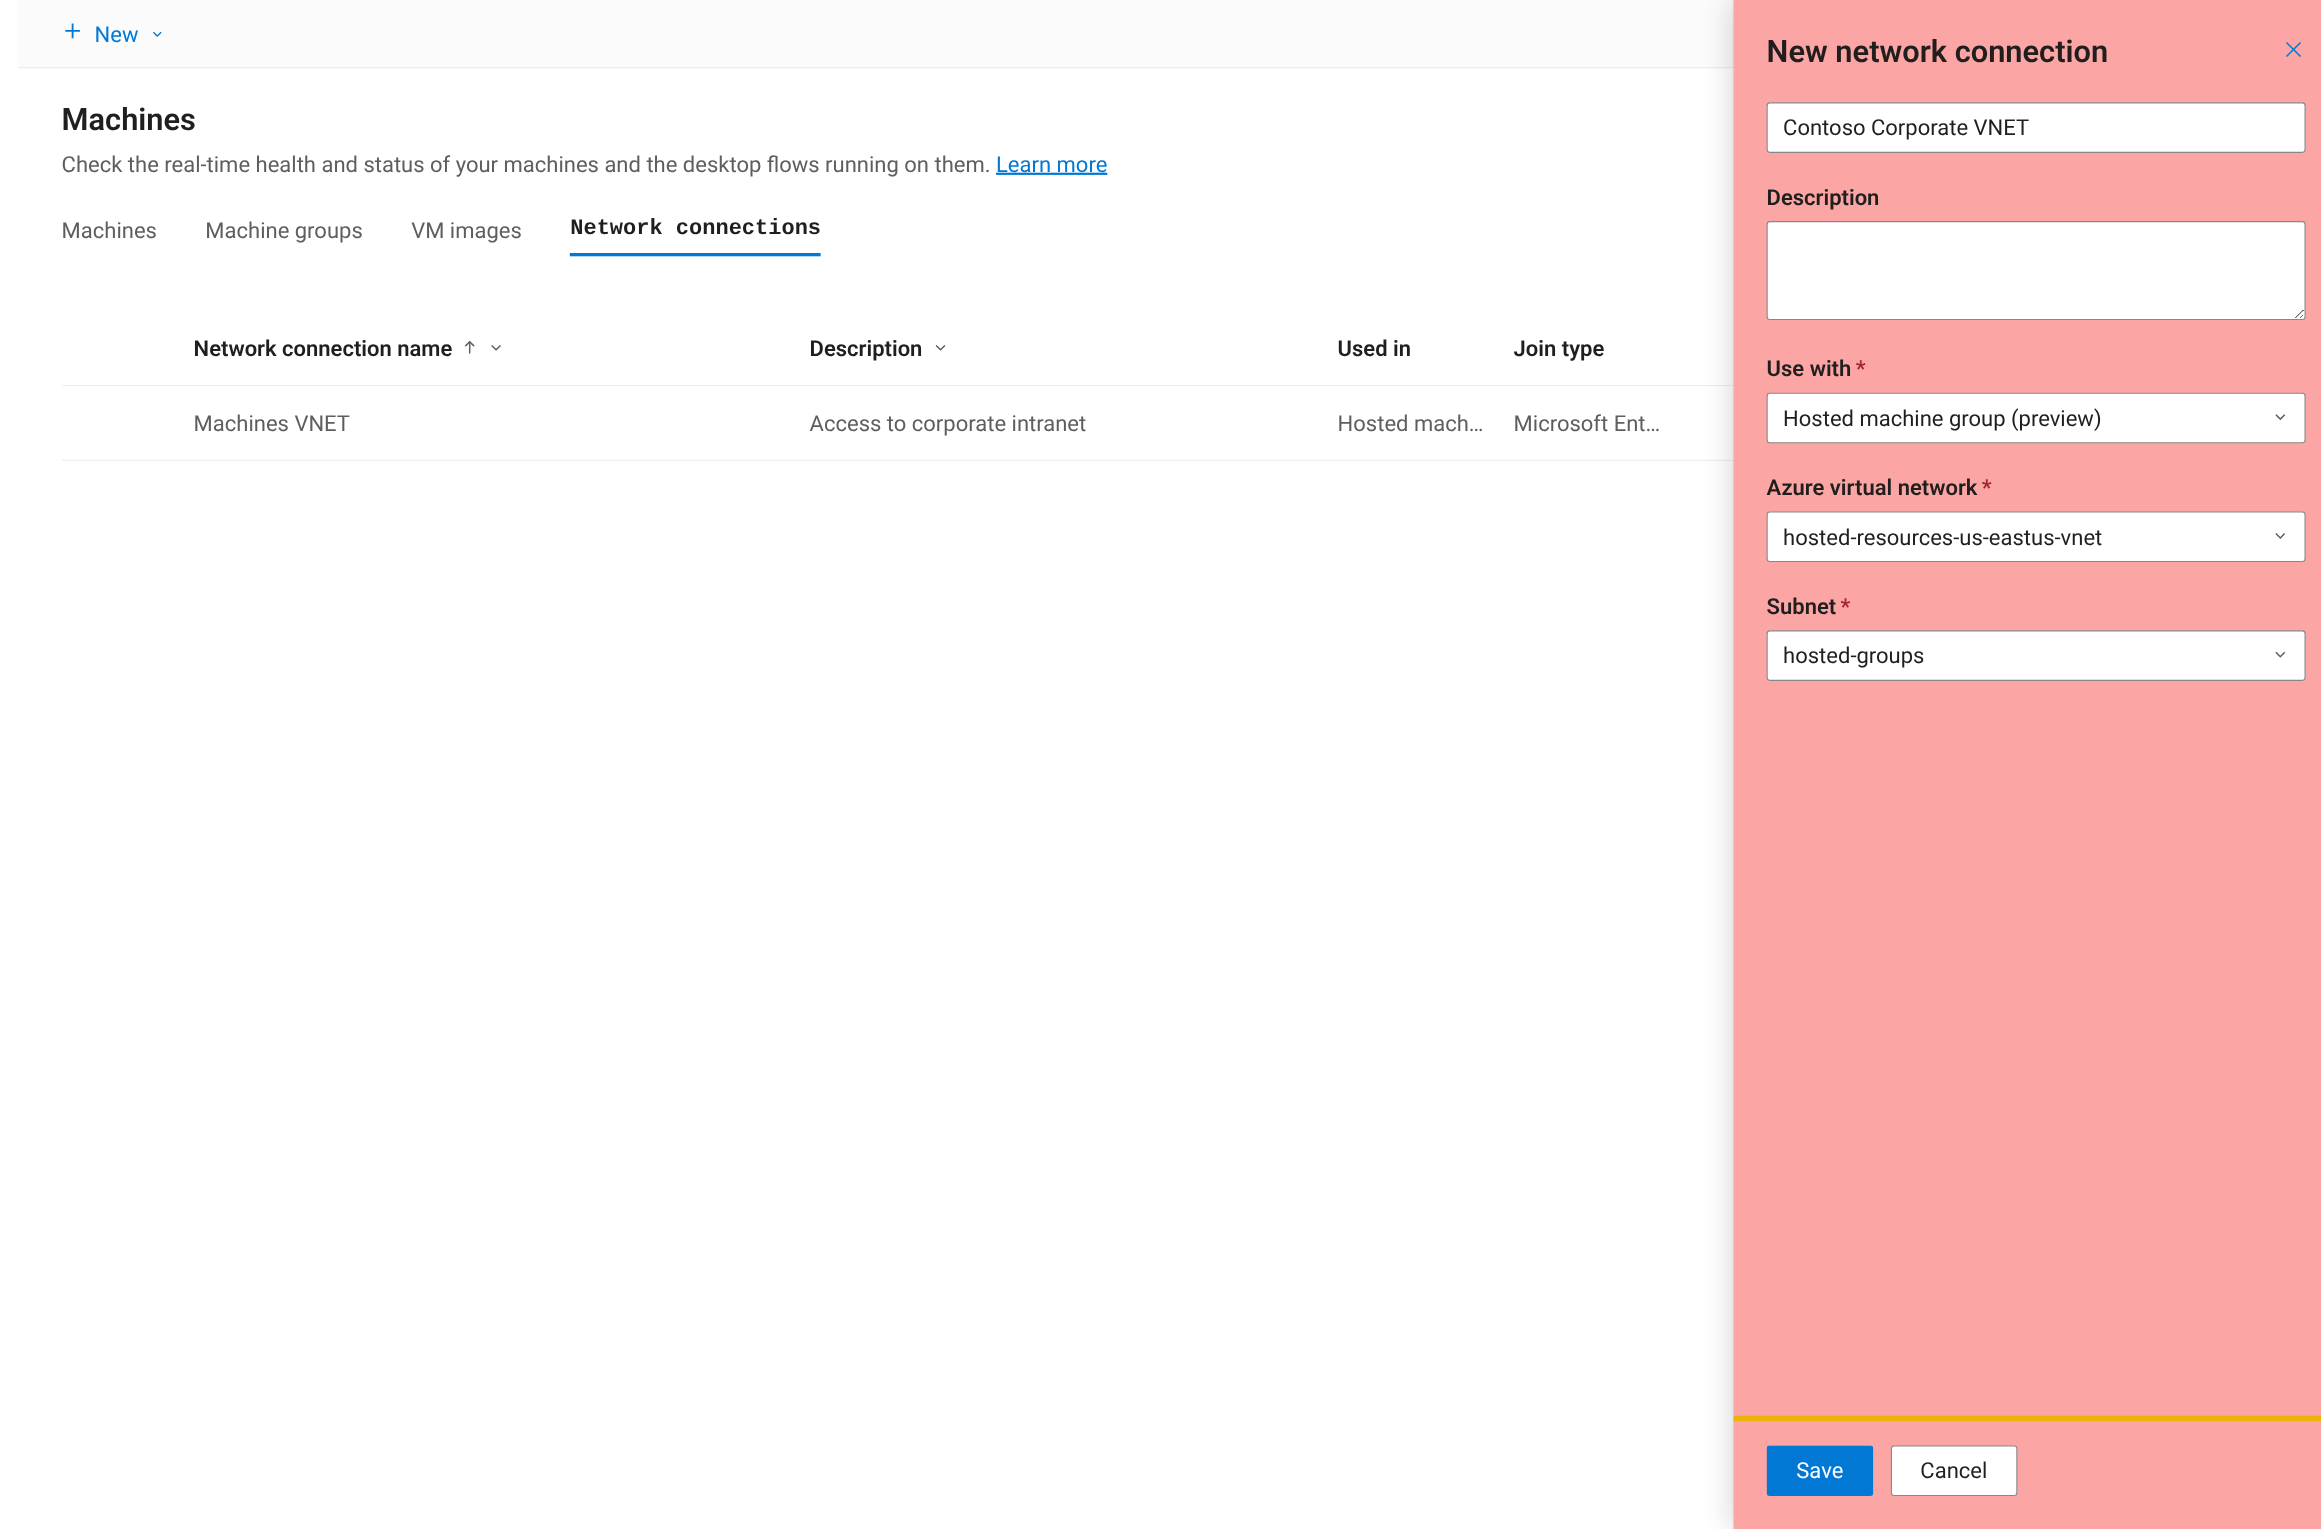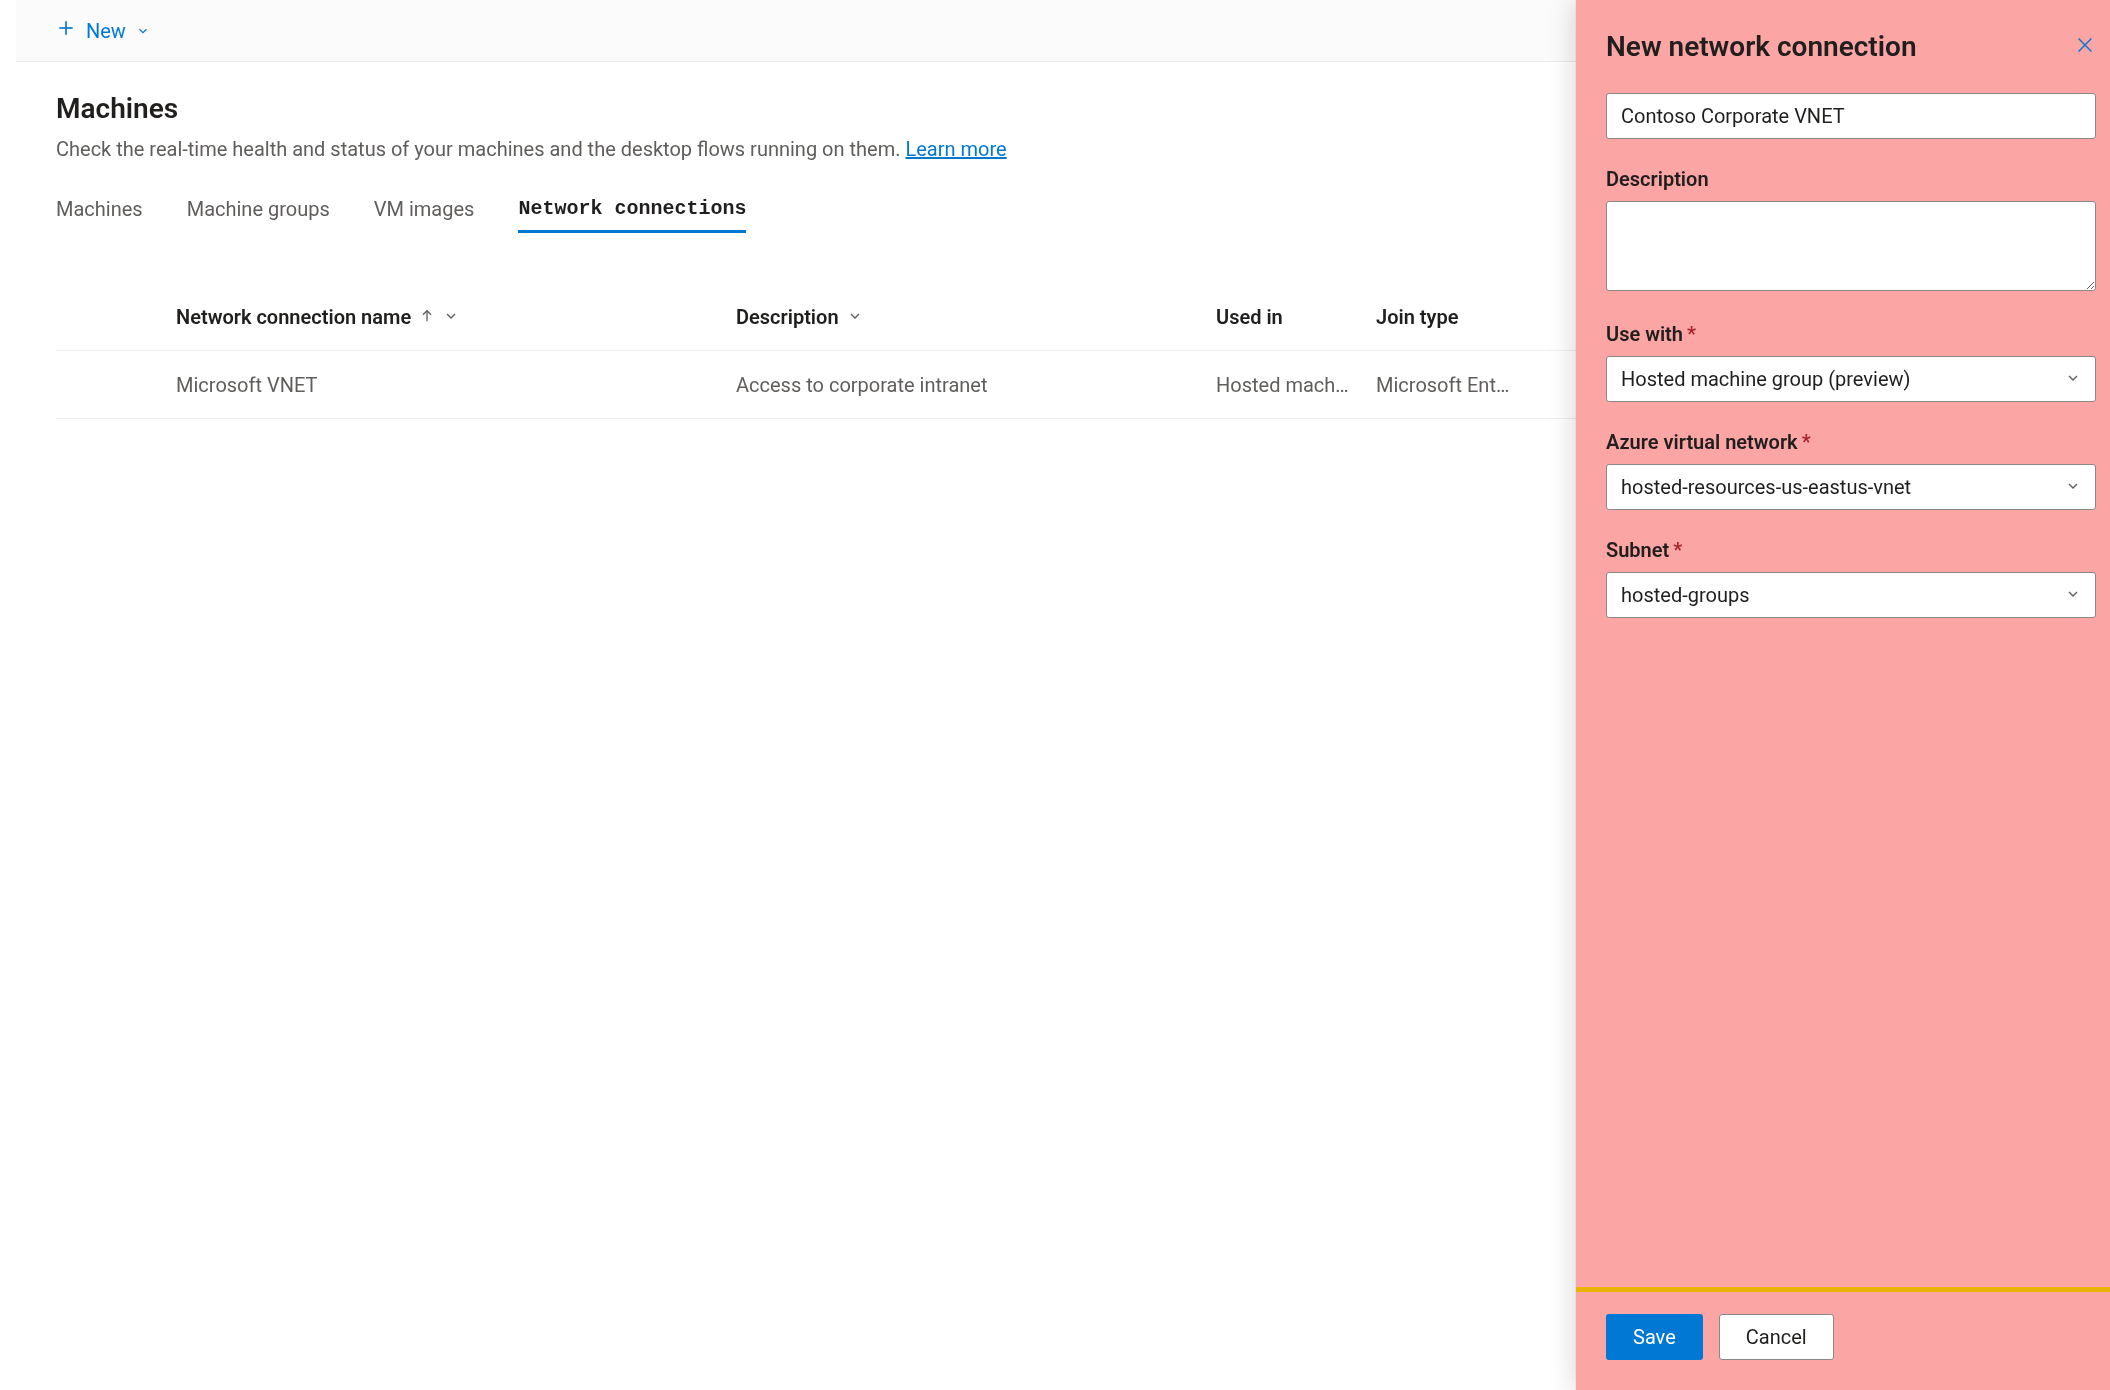--- a/index.html
+++ b/index.html
@@ -280,21 +280,21 @@
         </div>
         <div class="th">
           <span>Used in</span>
         </div>
         <div class="th">
           <span>Join type</span>
         </div>
       </div>
       <div class="trow">
         <div></div>
-        <div class="td">Microsoft VNET</div>
+        <div class="td">Machines VNET</div>
         <div class="td">Access to corporate intranet</div>
         <div class="td">Hosted mach…</div>
         <div class="td">Microsoft Ent…</div>
       </div>
     </div>
   </div>
 
   <div class="dim-overlay"></div>
 
   <div class="side-panel">

